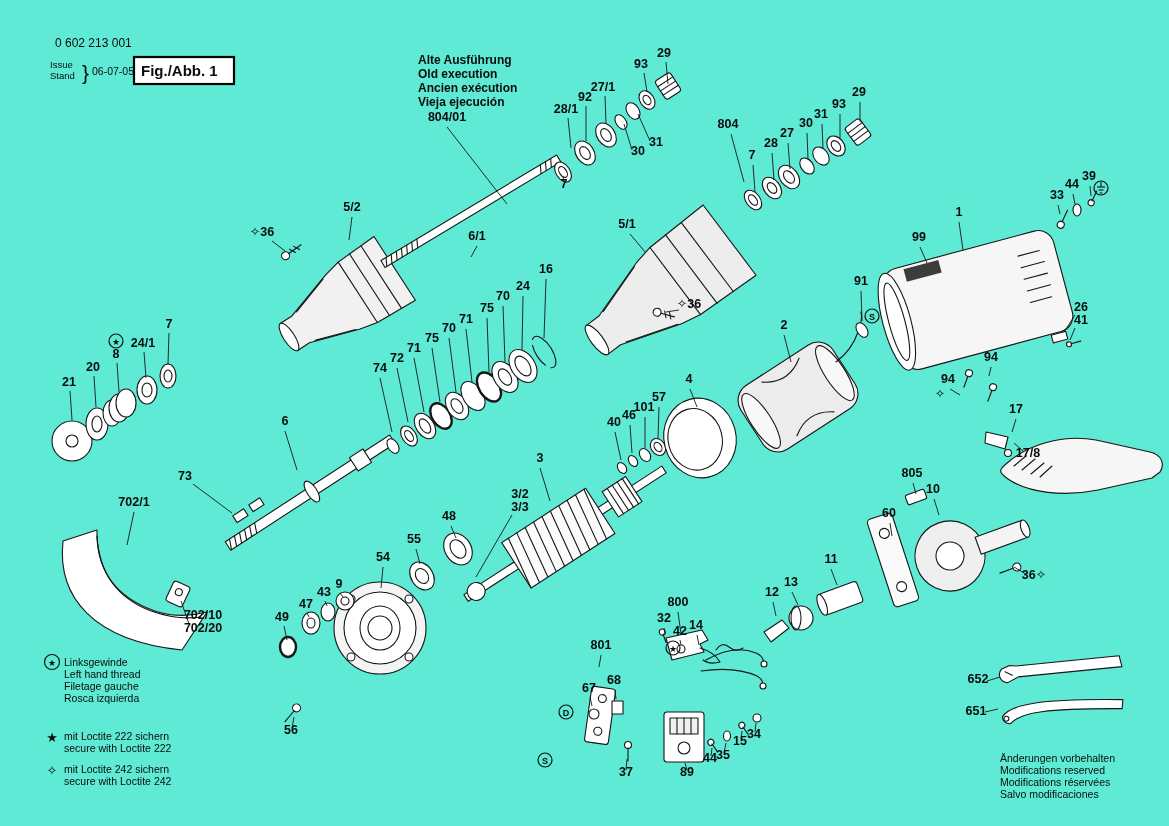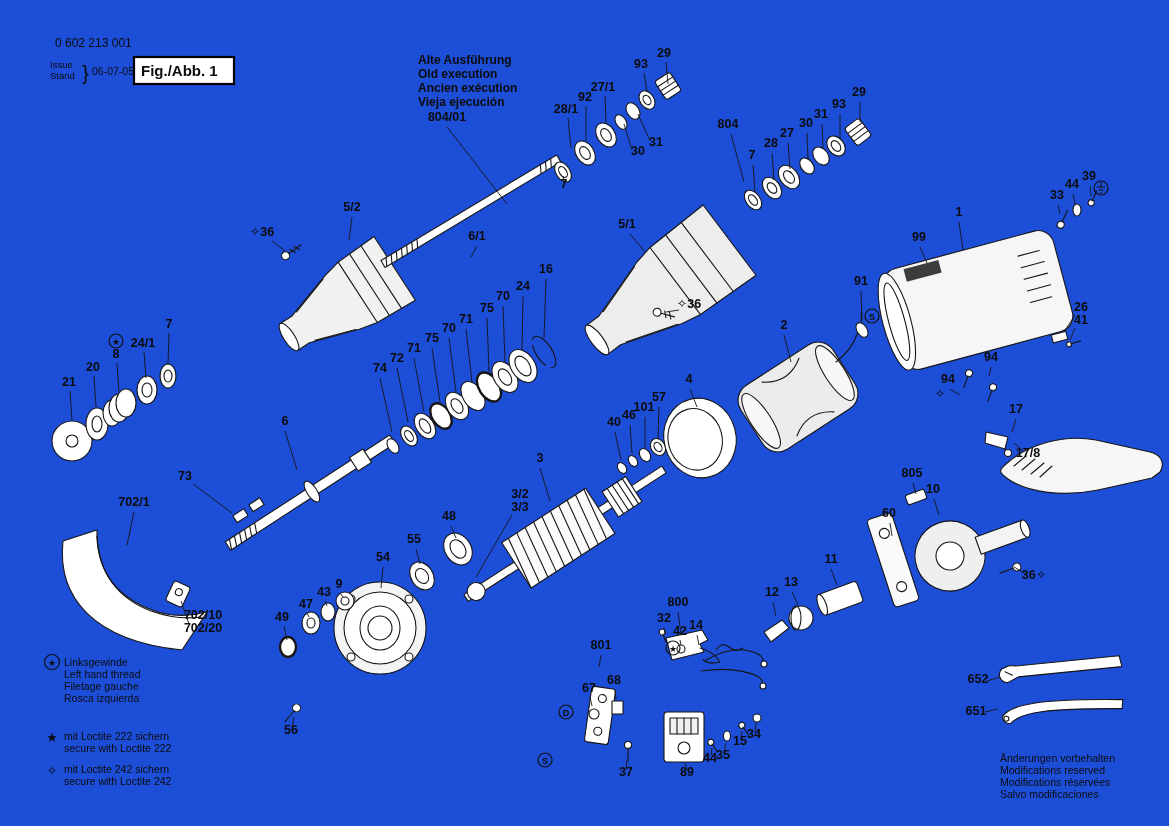--- a/index.html
+++ b/index.html
@@ -1,16 +1,16 @@
 <!DOCTYPE html>
 <html><head>
 <meta charset="utf-8">
 <style>
   html,body{margin:0;padding:0;background:#ddd;}
-  .page{width:1169px;height:826px;background:#1d4ed8;position:relative;margin:0 auto;overflow:hidden;}
+  .page{width:1169px;height:826px;background:#5eead4;position:relative;margin:0 auto;overflow:hidden;}
   svg{position:absolute;left:0;top:0;}
   text{font-family:"Liberation Sans","DejaVu Sans",sans-serif;fill:#0c0c0c;}
   .t9{font-size:9.5px;}
   .t10{font-size:10.5px;}
   .t12{font-size:12px;}
   .brace{font-size:21px;}
   .fig{font-size:15px;font-weight:bold;}
   .bold12{font-size:12px;font-weight:bold;}
   .plabel{font-size:12.5px;font-weight:bold;text-anchor:middle;}
   .leader{stroke:#161616;stroke-width:0.9;}

